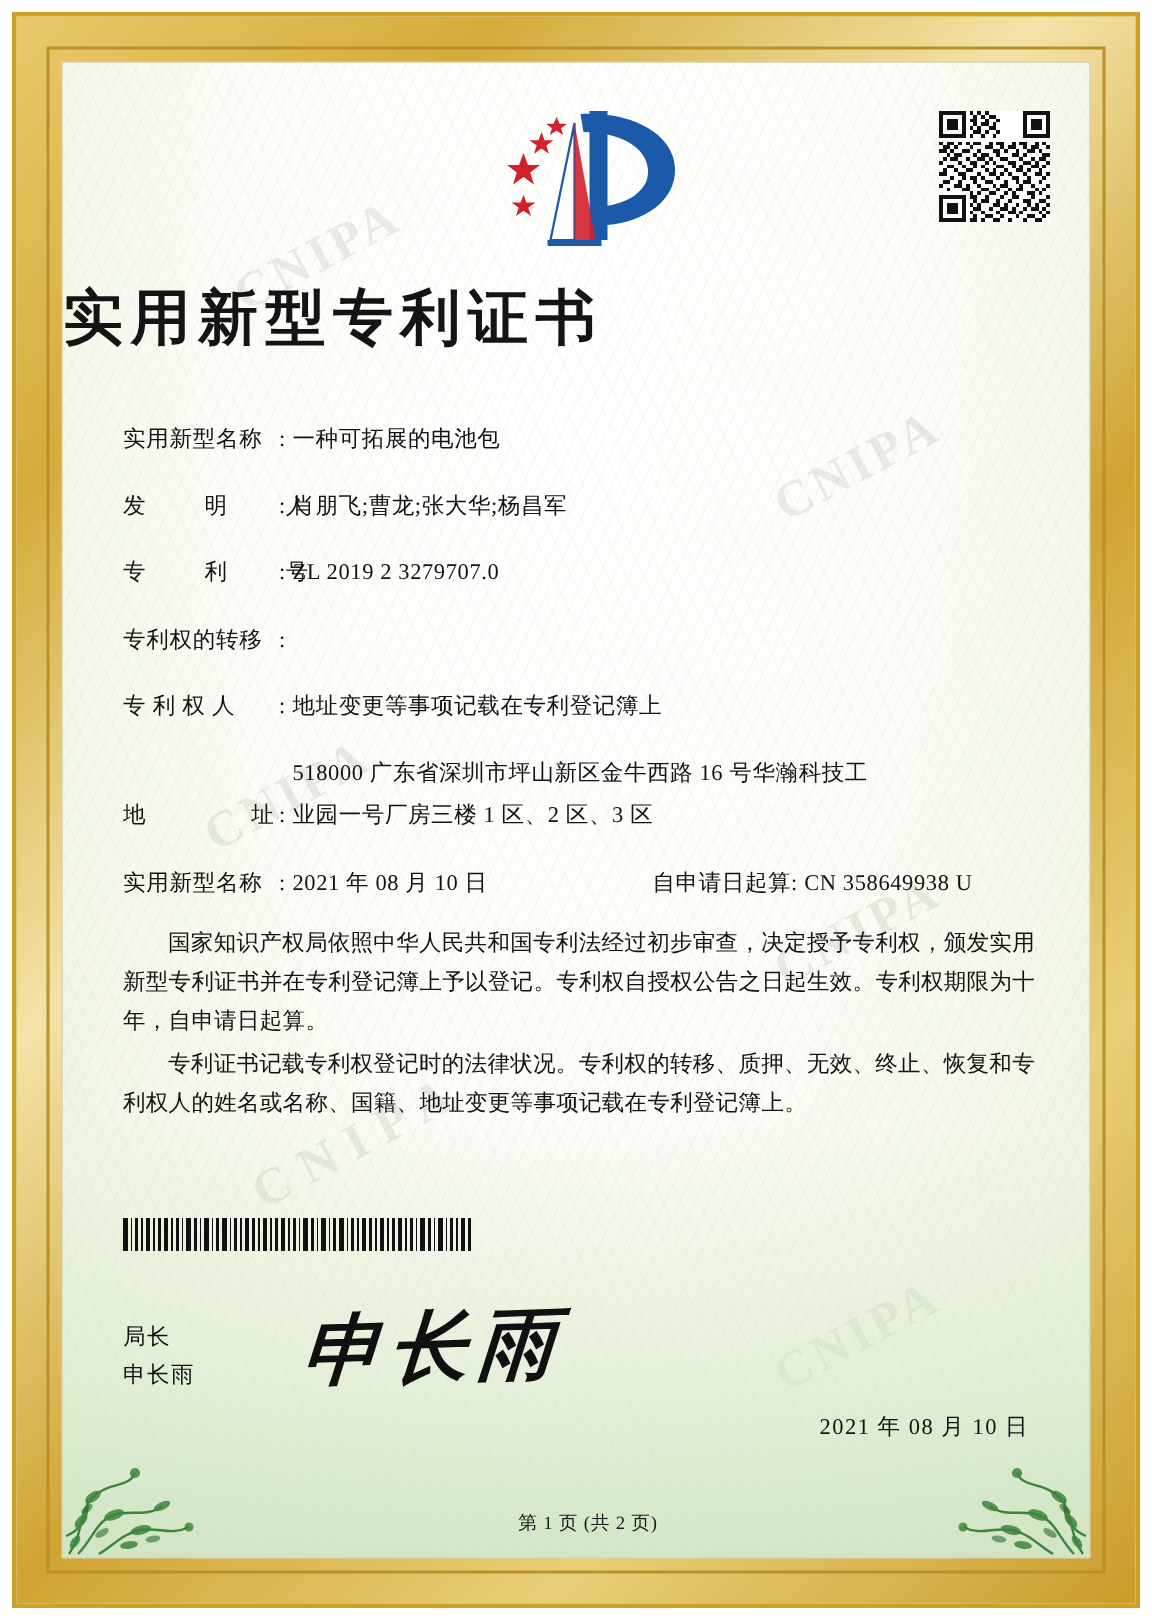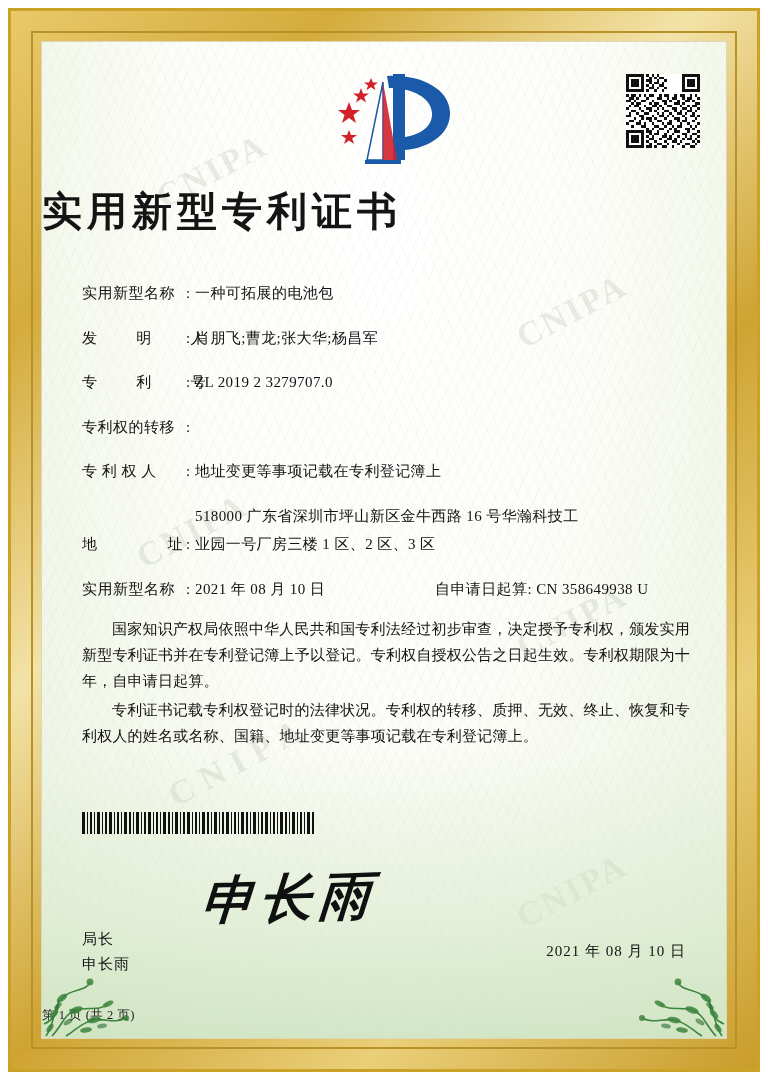--- a/index.html
+++ b/index.html
@@ -202,21 +202,20 @@
 
   
   .sig-label {
     position: absolute;
     left: 40px;
     top: 838px;
     font-size: 15px;
     line-height: 1.65;
     color: #121212;
     letter-spacing: 1px;
-    margin-top: 47px;
   }
   .sig-script {
     position: absolute;
     left: 160px;
     top: 822px;
     font-size: 52px;
     font-family: "Liberation Serif", "DejaVu Serif", serif;
     color: #101010;
     font-style: italic;
     font-weight: 700;
@@ -229,22 +228,23 @@
     right: 40px;
     top: 900px;
     font-size: 15px;
     letter-spacing: 1px;
     color: #121212;
   }
 
   .page-no {
     position: absolute;
     bottom: 14px;
-    left: 0;
+    left: 16px;
     right: 0;
+    text-align: center;
     font-size: 12.5px;
     color: #1a1a1a;
     letter-spacing: 0.5px;
   }
 
   
   .floral {
     position: absolute;
     width: 92px;
     height: 86px;

